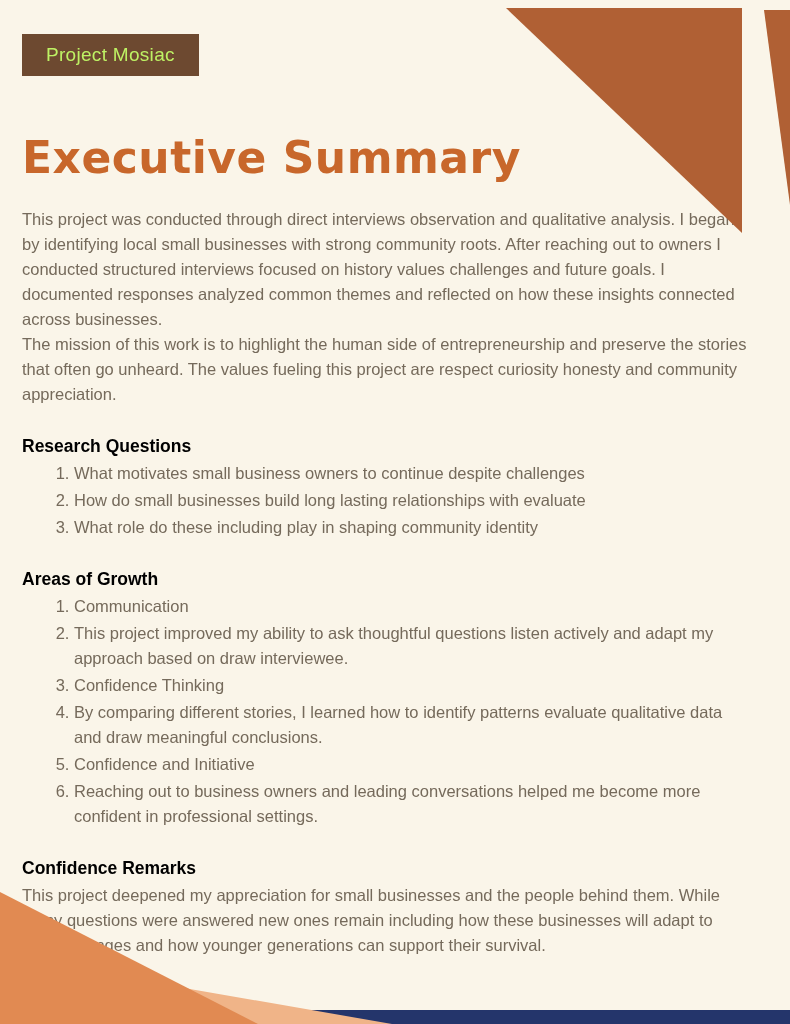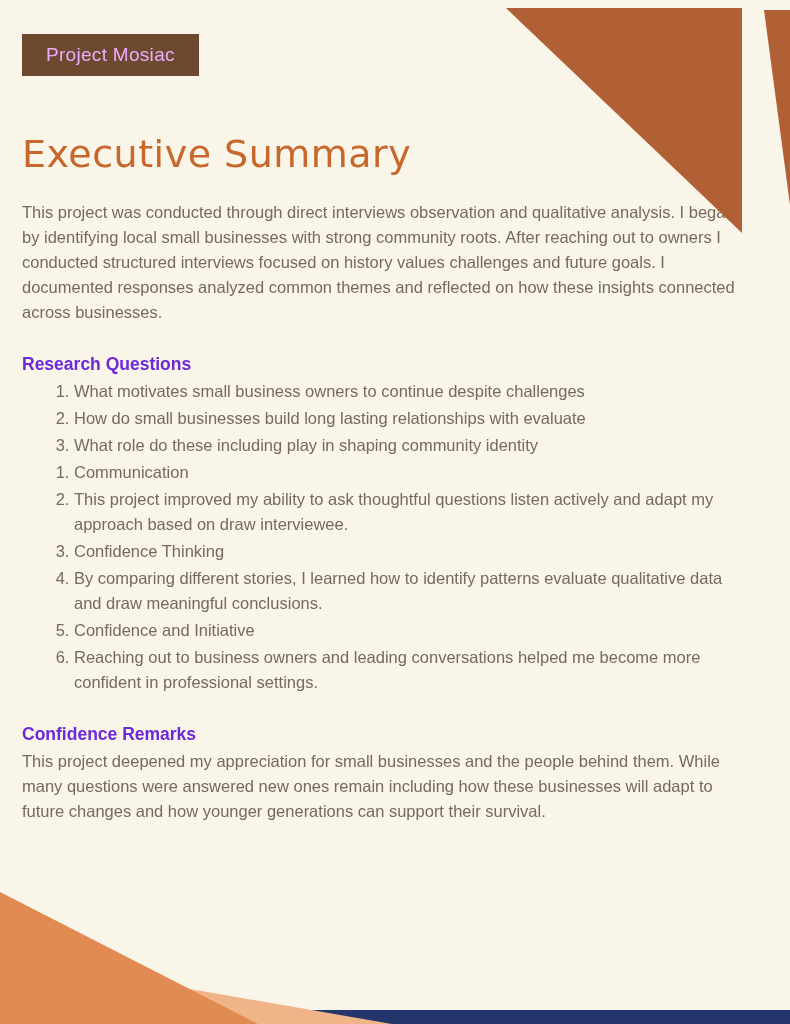--- a/index.html
+++ b/index.html
@@ -13,47 +13,47 @@
   .page{position:relative;width:790px;height:1024px;}
   .deco{
     position:absolute;top:0;left:0;width:790px;height:1024px;
     z-index:2;pointer-events:none;
   }
   .badge{
     position:relative;z-index:1;
     display:inline-block;
     margin:34px 0 0 22px;
     background:#6d4930;
-    color:#f0abfc;
+    color:#bef264;
     font-size:19px;
     padding:10px 24px;
     letter-spacing:.3px;
   }
   .title{
     position:relative;z-index:1;
     margin:56px 0 0 22px;
     font-family:"DejaVu Sans", sans-serif;
-    font-size:38px;
-    font-weight:400;
+    font-size:44px;
+    font-weight:700;
     letter-spacing:.5px;
     color:#c8672b;
   }
   .content{
     position:relative;z-index:1;
     margin:24px 42px 0 22px;
     color:#756a5b;
     font-size:16.5px;
     line-height:25px;
   }
   .content p{margin:0;}
   .content h2{
     margin:28px 0 4px 0;
     font-size:17.5px;
     font-weight:bold;
-    color:#6d28d9;
+    color:#000000;
     line-height:22px;
   }
   .content ol{
     margin:2px 0 0 0;
     padding-left:52px;
   }
   .content ol li{
     margin:0 0 2px 0;
   }
 </style>
@@ -62,31 +62,33 @@
 
 <div class="page">
 
   <div class="badge">Project Mosiac</div>
 
   <h1 class="title">Executive Summary</h1>
 
   <div class="content">
 
     <p>This project was conducted through direct interviews observation and qualitative analysis. I began by identifying local small businesses with strong community roots. After reaching out to owners I conducted structured interviews focused on history values challenges and future goals. I documented responses analyzed common themes and reflected on how these insights connected across businesses.</p>
+    <p>The mission of this work is to highlight the human side of entrepreneurship and preserve the stories that often go unheard. The values fueling this project are respect curiosity honesty and community appreciation.</p>
 
     <section>
       <h2>Research Questions</h2>
       <ol>
         <li>What motivates small business owners to continue despite challenges</li>
         <li>How do small businesses build long lasting relationships with evaluate</li>
         <li>What role do these including play in shaping community identity</li>
       </ol>
     </section>
 
     <section>
+      <h2>Areas of Growth</h2>
       <ol>
         <li>Communication</li>
         <li>This project improved my ability to ask thoughtful questions listen actively and adapt my approach based on draw interviewee.</li>
         <li>Confidence Thinking</li>
         <li>By comparing different stories, I learned how to identify patterns evaluate qualitative data and draw meaningful conclusions.</li>
         <li>Confidence and Initiative</li>
         <li>Reaching out to business owners and leading conversations helped me become more confident in professional settings.</li>
       </ol>
     </section>
 

